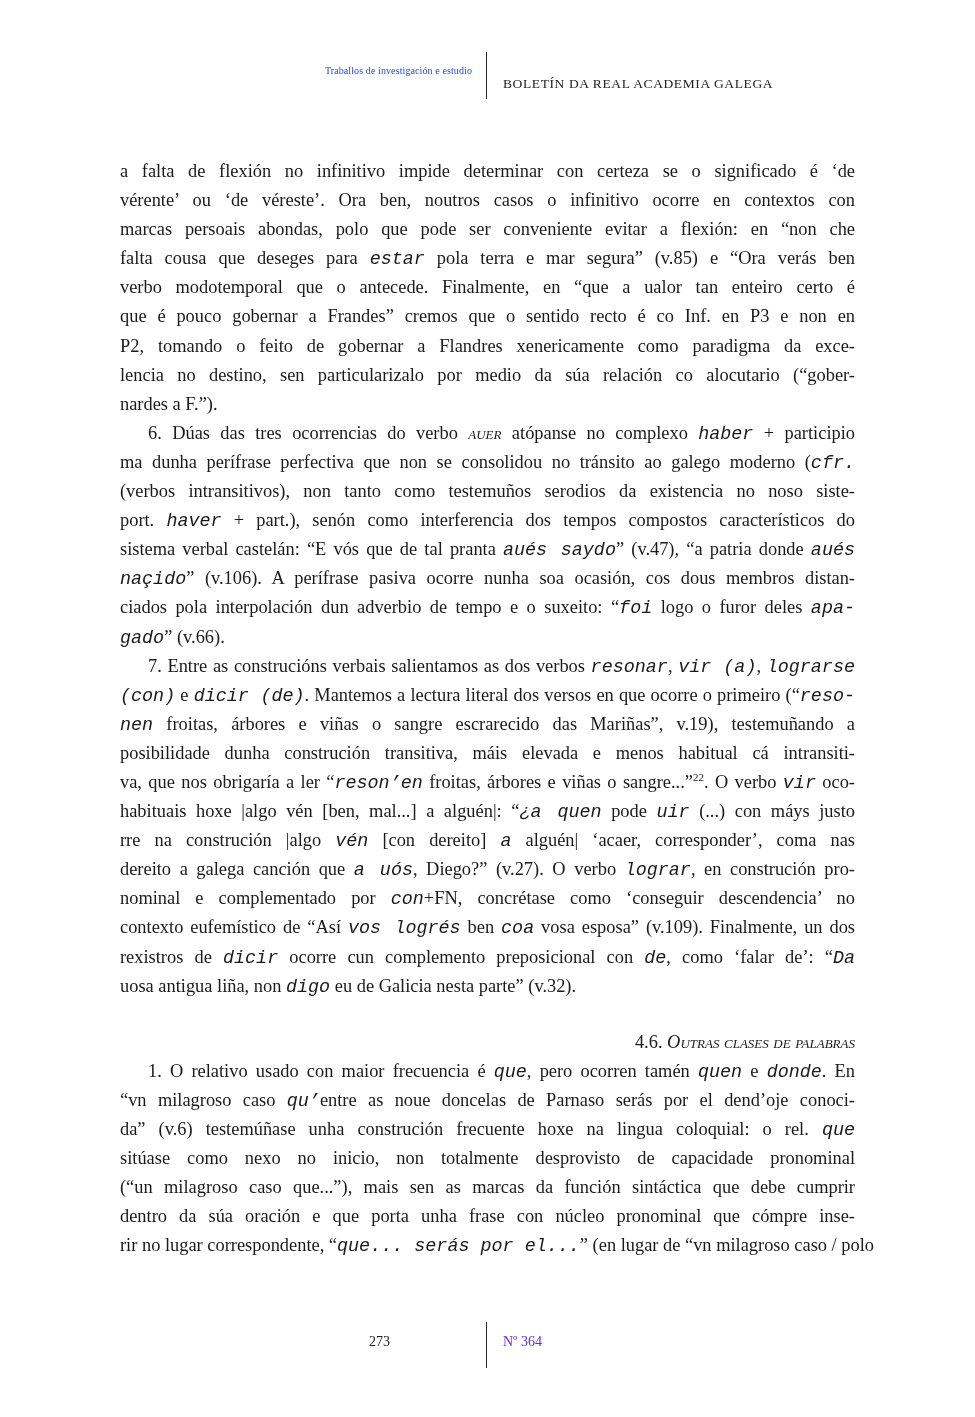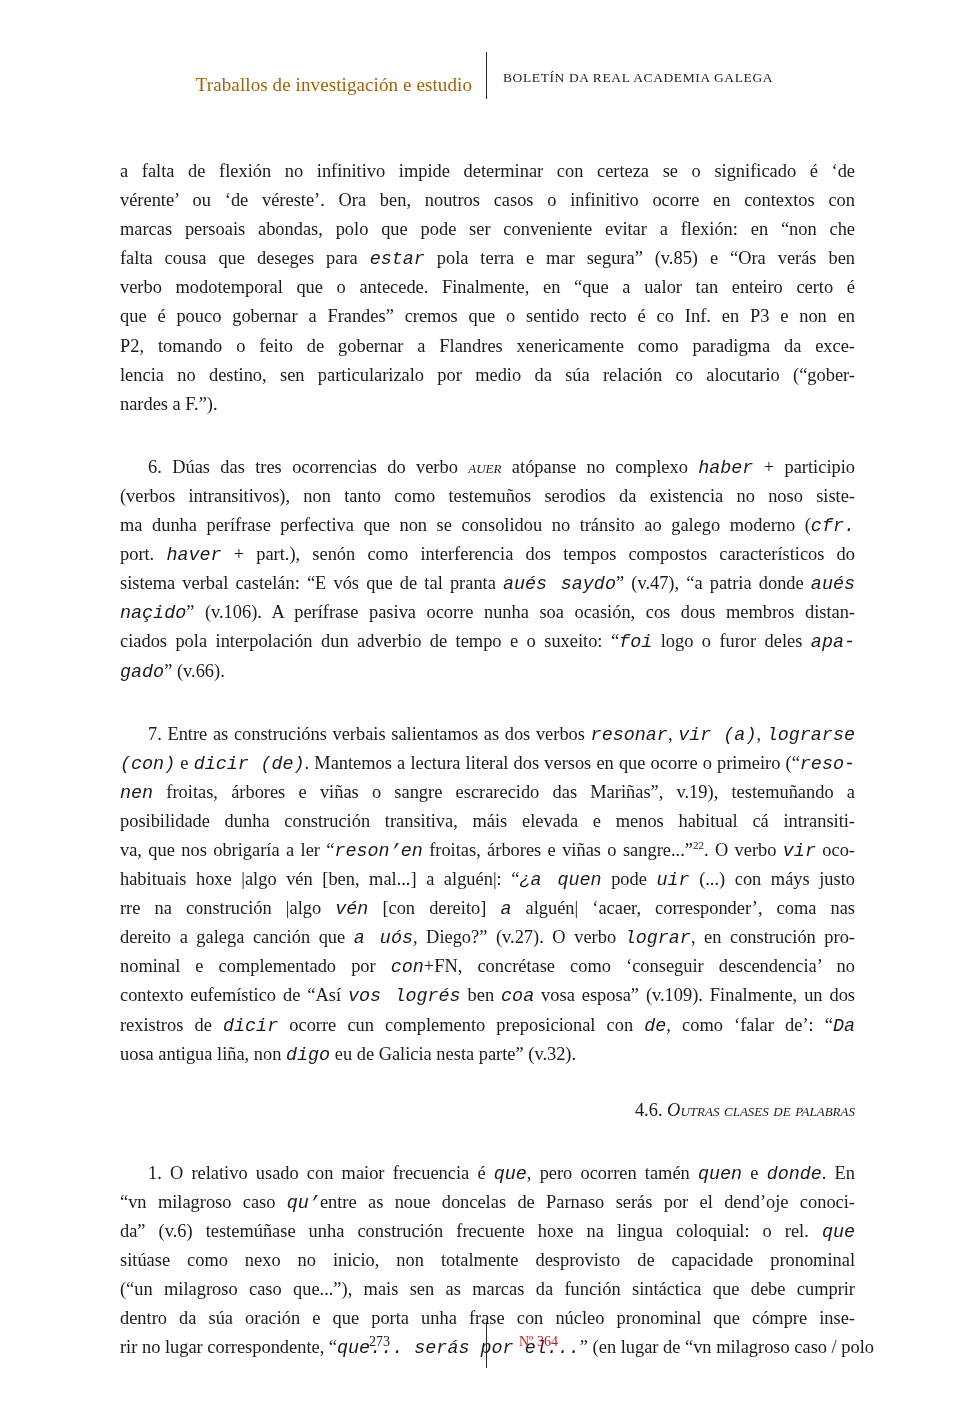--- a/index.html
+++ b/index.html
@@ -1,36 +1,36 @@
 <!DOCTYPE html>
 <html><head>
 <meta charset="utf-8">
 <style>
   html, body { margin: 0; padding: 0; background: #ffffff; }
   body { width: 975px; height: 1417px; position: relative; overflow: hidden;
          font-family: "Liberation Serif", "DejaVu Serif", serif; color: #1a1a1a; }
   .header { position: absolute; top: 52px; left: 0; width: 975px; height: 48px; }
-  .header .left { position: absolute; right: 503px; top: 22px; font-size: 19px; letter-spacing: 0.1px; color: #a16207; white-space: nowrap; }
+  .header .left { position: absolute; right: 503px; top: 13px; font-size: 10px; letter-spacing: 0.1px; color: #1d4ed8; white-space: nowrap; }
   .header .divider { position: absolute; left: 486px; top: 0; width: 1px; height: 47px; background: #222; }
-  .header .right { position: absolute; left: 503px; top: 18px; font-size: 13.5px; letter-spacing: 0.6px; color: #222; white-space: nowrap; }
+  .header .right { position: absolute; left: 503px; top: 24px; font-size: 13.5px; letter-spacing: 0.6px; color: #222; white-space: nowrap; }
   .body { position: absolute; left: 120px; top: 157px; width: 735px; }
   .line { height: 29.1px; line-height: 29.1px; font-size: 18.4px; white-space: nowrap; text-align: justify; text-align-last: justify; }
   .line.last { text-align-last: left; }
-  .line.indent { padding-left: 28px; margin-top: 34px; }
+  .line.indent { padding-left: 28px; }
   .gap { height: 27px; }
   .section-heading { height: 29.1px; line-height: 29.1px; font-size: 18.4px; white-space: nowrap; text-align: right; }
   .section-heading .num { font-size: 18.4px; }
   .section-heading .sc { font-variant: small-caps; font-style: italic; }
   em { font-style: italic; font-family: Liberation Mono, monospace; }
   sup { font-size: 11px; line-height: 0; vertical-align: super; }
   .sc-inline { font-variant: small-caps; font-style: italic; }
   .footer { position: absolute; top: 1322px; left: 0; width: 893px; height: 48px; }
   .footer .page { position: absolute; right: 503px; top: 12px; font-size: 14px; color: #222; }
   .footer .divider { position: absolute; left: 486px; top: 0; width: 1px; height: 46px; background: #222; }
-  .footer .issue { position: absolute; left: 503px; top: 12px; font-size: 14px; color: #b91c1c; margin-left: 16px; }
+  .footer .issue { position: absolute; left: 503px; top: 12px; font-size: 14px; color: #6d28d9; }
 </style>
 </head>
 <body>
 
 <div class="header">
   <span class="left">Traballos de investigación e estudio</span>
   <span class="divider"></span>
   <span class="right">BOLETÍN DA REAL ACADEMIA GALEGA</span>
 </div>
 
@@ -41,22 +41,22 @@
       <div class="line"><span>marcas persoais abondas, polo que pode ser conveniente evitar a flexión: en “non che</span></div>
       <div class="line"><span>falta cousa que deseges para </span><em>estar</em><span> pola terra e mar segura” (v.85) e “Ora verás ben</span></div>
       <div class="line"><span>verbo modotemporal que o antecede. Finalmente, en “que a ualor tan enteiro certo é</span></div>
       <div class="line"><span>que é pouco gobernar a Frandes” cremos que o sentido recto é co Inf. en P3 e non en</span></div>
       <div class="line"><span>P2, tomando o feito de gobernar a Flandres xenericamente como paradigma da exce-</span></div>
       <div class="line"><span>lencia no destino, sen particularizalo por medio da súa relación co alocutario (“gober-</span></div>
       <div class="line last"><span>nardes a F.”).</span></div>
     </div>
     <div class="paragraph">
       <div class="line indent"><span>6. Dúas das tres ocorrencias do verbo </span><span class="sc-inline">auer</span><span> atópanse no complexo </span><em>haber</em><span> + participio</span></div>
+      <div class="line"><span>ma dunha perífrase perfectiva que non se consolidou no tránsito ao galego moderno (</span><em>cfr.</em></div>
       <div class="line"><span>(verbos intransitivos), non tanto como testemuños serodios da existencia no noso siste-</span></div>
-      <div class="line"><span>ma dunha perífrase perfectiva que non se consolidou no tránsito ao galego moderno (</span><em>cfr.</em></div>
       <div class="line"><span>port. </span><em>haver</em><span> + part.), senón como interferencia dos tempos compostos característicos do</span></div>
       <div class="line"><span>sistema verbal castelán: “E vós que de tal pranta </span><em>aués saydo</em><span>” (v.47), “a patria donde </span><em>aués</em></div>
       <div class="line"><em>naçido</em><span>” (v.106). A perífrase pasiva ocorre nunha soa ocasión, cos dous membros distan-</span></div>
       <div class="line"><span>ciados pola interpolación dun adverbio de tempo e o suxeito: “</span><em>foi</em><span> logo o furor deles </span><em>apa-</em></div>
       <div class="line last"><em>gado</em><span>” (v.66).</span></div>
     </div>
     <div class="paragraph">
       <div class="line indent"><span>7. Entre as construcións verbais salientamos as dos verbos </span><em>resonar</em><span>, </span><em>vir (a)</em><span>, </span><em>lograrse</em></div>
       <div class="line"><em>(con)</em><span> e </span><em>dicir (de)</em><span>. Mantemos a lectura literal dos versos en que ocorre o primeiro (“</span><em>reso-</em></div>
       <div class="line"><em>nen</em><span> froitas, árbores e viñas o sangre escrarecido das Mariñas”, v.19), testemuñando a</span></div>

